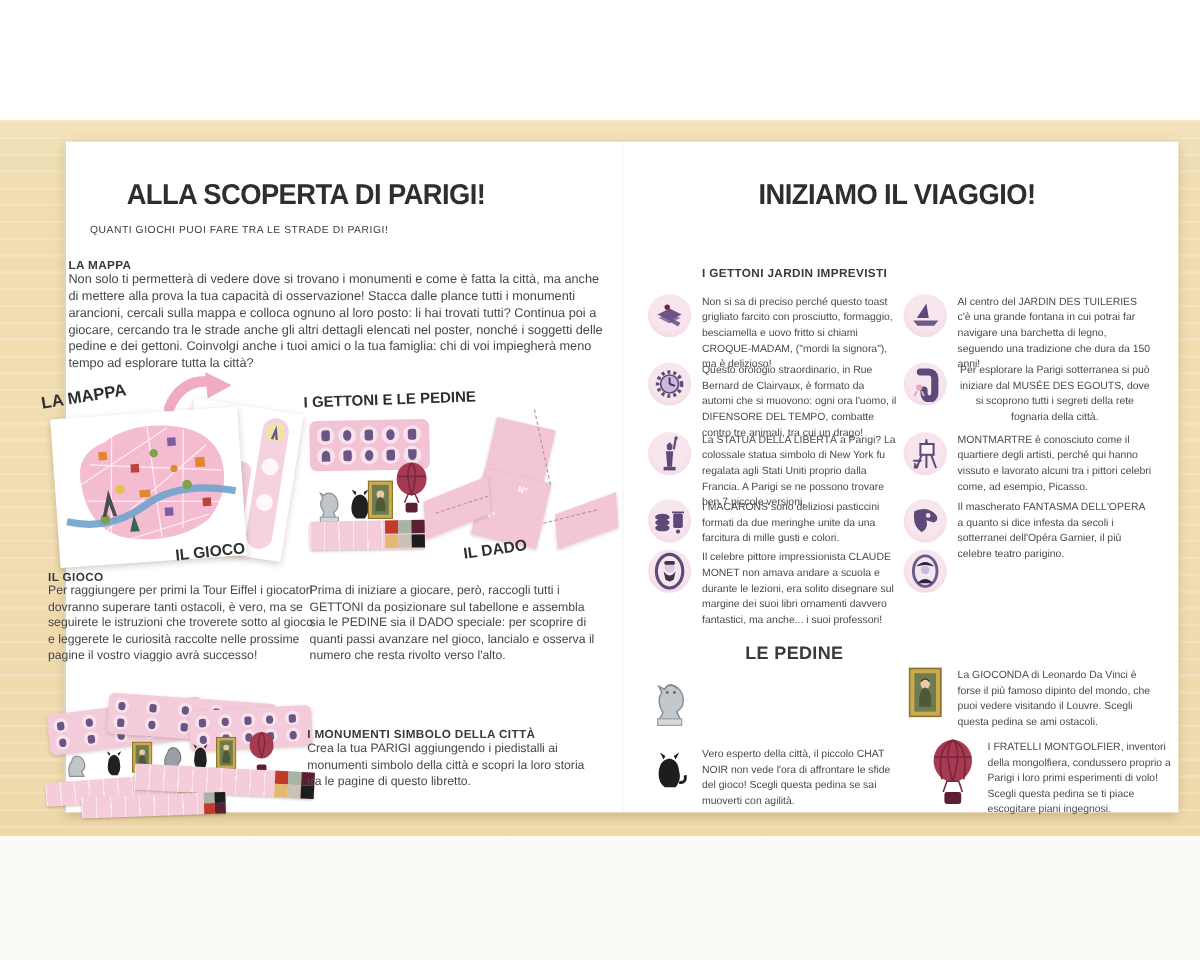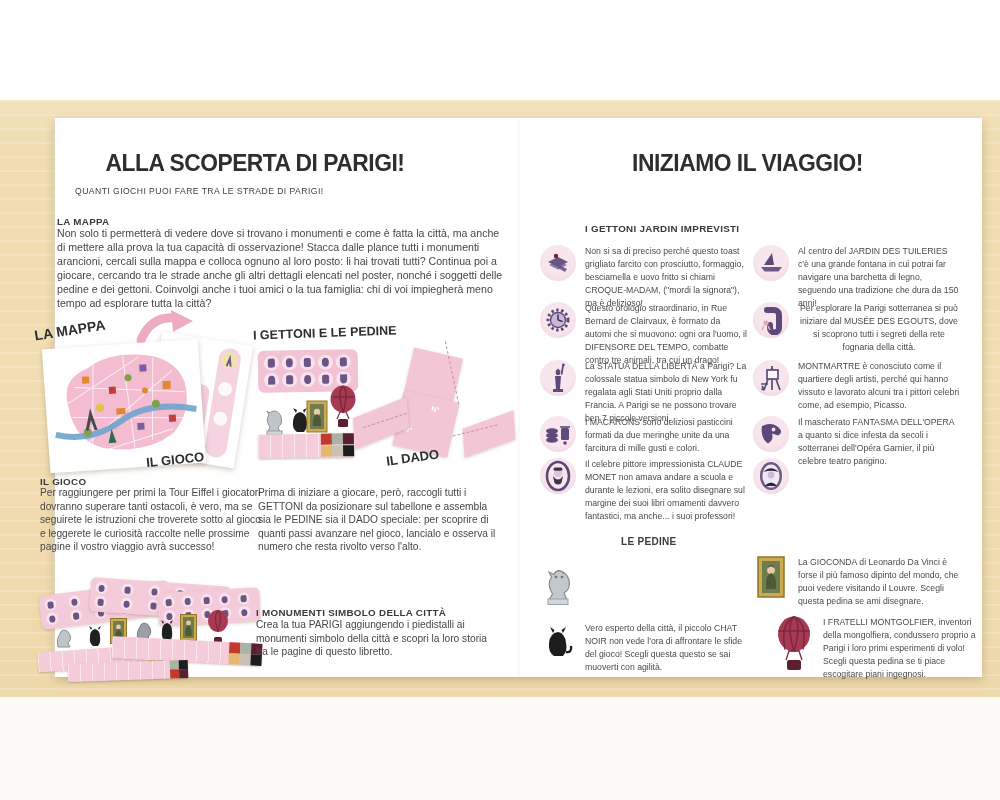--- a/index.html
+++ b/index.html
@@ -466,54 +466,54 @@
       <svg width="26" height="32">
           <ellipse cx="13" cy="16" rx="11" ry="14" fill="#6d5a86"></ellipse>
           <ellipse cx="13" cy="16" rx="8.6" ry="11.6" fill="#f1e7f3"></ellipse>
           <path d="M5.5 12 Q13 4.5 20.5 12 Q13 9.5 5.5 12 Z" fill="#2e2640"></path>
           <circle cx="13" cy="15" r="3.4" fill="#cdb8da"></circle>
           <path d="M6.5 26 q6.5 -7 13 0 z" fill="#2e2640"></path>
         </svg>
     </span>
   </div>
 
-  <div class="abs hdr" style="left:585px;top:536px;font-size:10px;padding-left:36px;">LE PEDINE</div>
+  <div class="abs hdr" style="left:585px;top:536px;font-size:15px;padding-left:36px;">LE PEDINE</div>
 
   <div class="item" style="left:540px;top:560px;">
     <span class="ped-ic">
       <svg width="32" height="46">
           <path d="M7 40 h18 l-3-7 q7-4 5-13 q-3-9-10-9 q-4 0-5 3.5 l-5-2.5 2.5 5 q-5 7 1 17 z" fill="#c3c8cd" stroke="#868c93" stroke-width="1.2"></path>
           <path d="M12 14 q5-7 10 0" fill="none" stroke="#868c93" stroke-width="1.2"></path>
           <circle cx="14" cy="17" r="1.3" fill="#6e747b"></circle>
           <circle cx="20" cy="17" r="1.3" fill="#6e747b"></circle>
           <rect x="6" y="39" width="20" height="5.5" fill="#d4d8db" stroke="#9aa0a6"></rect>
         </svg>
     </span>
   </div>
   <div class="item" style="left:540px;top:622px;">
     <span class="ped-ic">
       <svg width="30" height="38">
           <path d="M15 10 q-8 1 -9 11 q-1 9 5 13 h9 q5-6 3-13 q-1-10-8-11 z M10 11 l-3-6 4.5 3 z M20 11 l3-6 -4.5 3 z" fill="#1d1d1f"></path>
           <path d="M23 30 q6 1 5-6" stroke="#1d1d1f" stroke-width="2.4" fill="none"></path>
         </svg>
     </span>
-    <p class="item-text">Vero esperto della città, il piccolo CHAT NOIR non vede l'ora di affrontare le sfide del gioco! Scegli questa questo se sai muoverti con agilità.</p>
+    <p class="item-text">Vero esperto della città, il piccolo CHAT NOIR non vede l'ora di affrontare le sfide del gioco! Scegli questa pedina se sai muoverti con agilità.</p>
   </div>
 
   <div class="item" style="left:753px;top:556px;">
     <span class="ped-ic">
       <svg width="28" height="42">
           <rect x="1" y="1" width="26" height="40" fill="#cbaa50" stroke="#8f742c" stroke-width="1.5"></rect>
           <rect x="5" y="5" width="18" height="32" fill="#6f7d4e"></rect>
           <circle cx="14" cy="14" r="4" fill="#e8c9a8"></circle>
           <path d="M14 17 q-6 2 -5 16 h10 q1-14 -5-16 z" fill="#4d5938"></path>
           <path d="M10.5 12 q3.5 -4.5 7 0" stroke="#3a2e1e" stroke-width="1" fill="none"></path>
         </svg>
     </span>
-    <p class="item-text">La GIOCONDA di Leonardo Da Vinci è forse il più famoso dipinto del mondo, che puoi vedere visitando il Louvre. Scegli questa pedina se ami disegnare.</p>
+    <p class="item-text">La GIOCONDA di Leonardo Da Vinci è forse il più famoso dipinto del mondo, che puoi vedere visitando il Louvre. Scegli questa pedina se ami ostacoli.</p>
   </div>
   <div class="item" style="left:774px;top:616px;">
     <span class="ped-ic" style="width:40px;">
       <svg width="40" height="60">
           <ellipse cx="20" cy="18" rx="16" ry="17.5" fill="#a63a50"></ellipse>
           <path d="M20 0.5 q-8 8 0 35 M20 0.5 q8 8 0 35 M4.5 15 h31 M20 0.5 q-14 7 -9 33 M20 0.5 q14 7 9 33" stroke="#7c2740" stroke-width="1.5" fill="none"></path>
           <path d="M12 44 L15 35 h10 L28 44" stroke="#7c2740" stroke-width="1.3" fill="none"></path>
           <rect x="13" y="44" width="14" height="10" rx="2" fill="#5c2030"></rect>
         </svg>
     </span>

